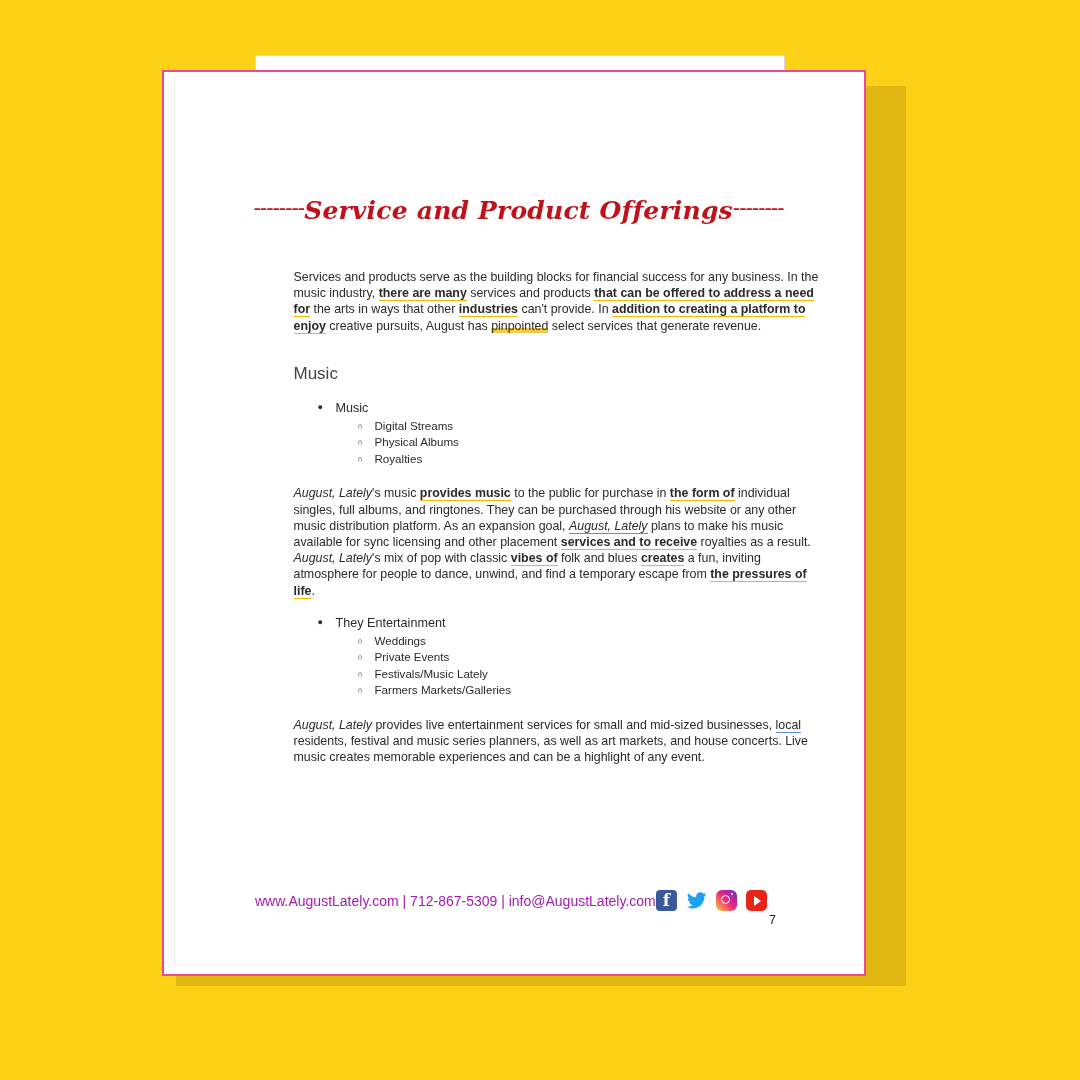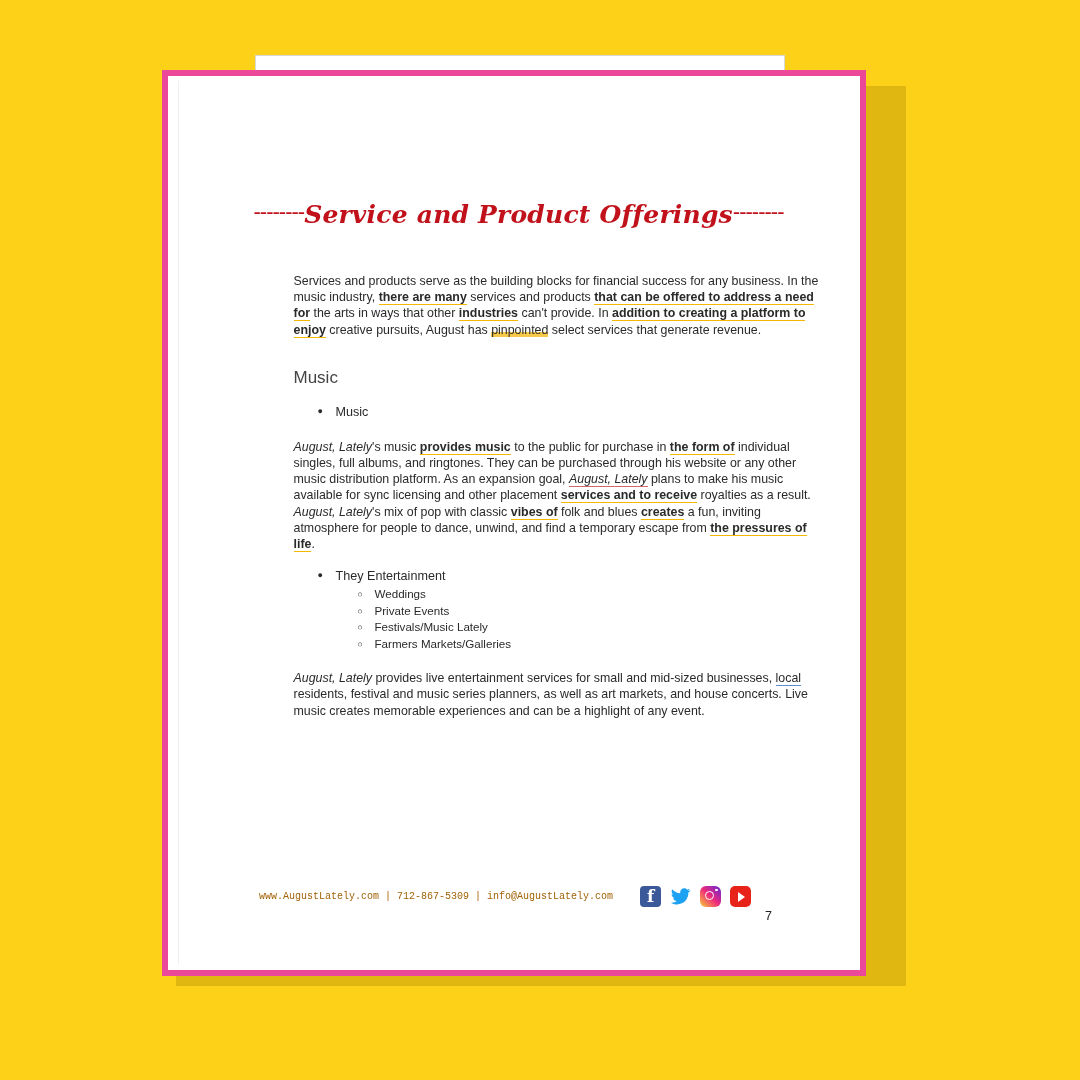--- a/index.html
+++ b/index.html
@@ -37,21 +37,21 @@
     filter: blur(0.4px);
   }
 
   .page {
     position: absolute;
     left: 162px;
     top: 70px;
     width: 704px;
     height: 906px;
     background: #ffffff;
-    border: 6px solid #ec4899;
+    border: 2px solid #ec4899;
     box-sizing: border-box;
   }
 
   .page-inner {
     position: absolute;
     left: 10px;
     top: 5px;
     right: 2px;
     bottom: 5px;
     background: #ffffff;
@@ -171,24 +171,23 @@
   .footer-inner {
     margin: 0 auto;
     width: 610px;
     display: flex;
     align-items: center;
     justify-content: space-between;
     padding-left: 80px;
     box-sizing: content-box;
   }
   .footer-text {
-    color: #a16207;
-    font-size: 10px;
+    color: #a21caf;
+    font-size: 14px;
     white-space: nowrap;
-    font-family: Liberation Mono, monospace;
   }
   .socials {
     display: flex;
     gap: 9px;
     align-items: center;
     margin-right: 118px;
   }
   .s-icon {
     width: 21px;
     height: 21px;
@@ -269,20 +268,25 @@
     <div class="body-area">
 
       <p class="para p1"><span>Services and products serve as the building blocks for financial success for any business. In the music industry, </span><span class="hl-under">there are many</span><span> services and products </span><span class="hl-under">that can be offered to address a need for</span><span> the arts in ways that other </span><span class="hl-under">industries</span><span> can't provide. In </span><span class="hl-under">addition to creating a platform </span><span class="hl-under">to enjoy</span><span> creative pursuits, August has </span><span class="hl-yellow">pinpointed</span><span> select services that generate revenue.</span></p>
 
 
       <h2 class="sec-head">Music</h2>
 
       <ul class="lvl1">
         <li class="l1">
           <span>Music</span>
+          <ul class="lvl2">
+            <li class="l2">Digital Streams</li>
+            <li class="l2">Physical Albums</li>
+            <li class="l2">Royalties</li>
+          </ul>
         </li>
       </ul>
 
       <p class="para p3"><em>August, Lately</em><span>'s music </span><span class="hl-under">provides music</span><span> to the public for purchase in </span><span class="hl-under">the form of</span><span> individual singles, full albums, and ringtones. They can be purchased through his website or any other music distribution platform. As an expansion goal, </span><em class="hl-red">August, Lately</em><span> plans to make his music available for sync licensing and other placement </span><span class="hl-under">services and to receive</span><span> royalties as a result. </span><em>August, Lately</em><span>'s mix of pop with classic </span><span class="hl-under">vibes of</span><span> folk and blues </span><span class="hl-under">creates</span><span> a fun, inviting atmosphere for people to dance, unwind, and find a temporary escape from </span><span class="hl-under">the pressures of life</span><span>.</span></p>
 
       <ul class="lvl1">
         <li class="l1">
           <span>They Entertainment</span>
           <ul class="lvl2">
             <li class="l2">Weddings</li>

